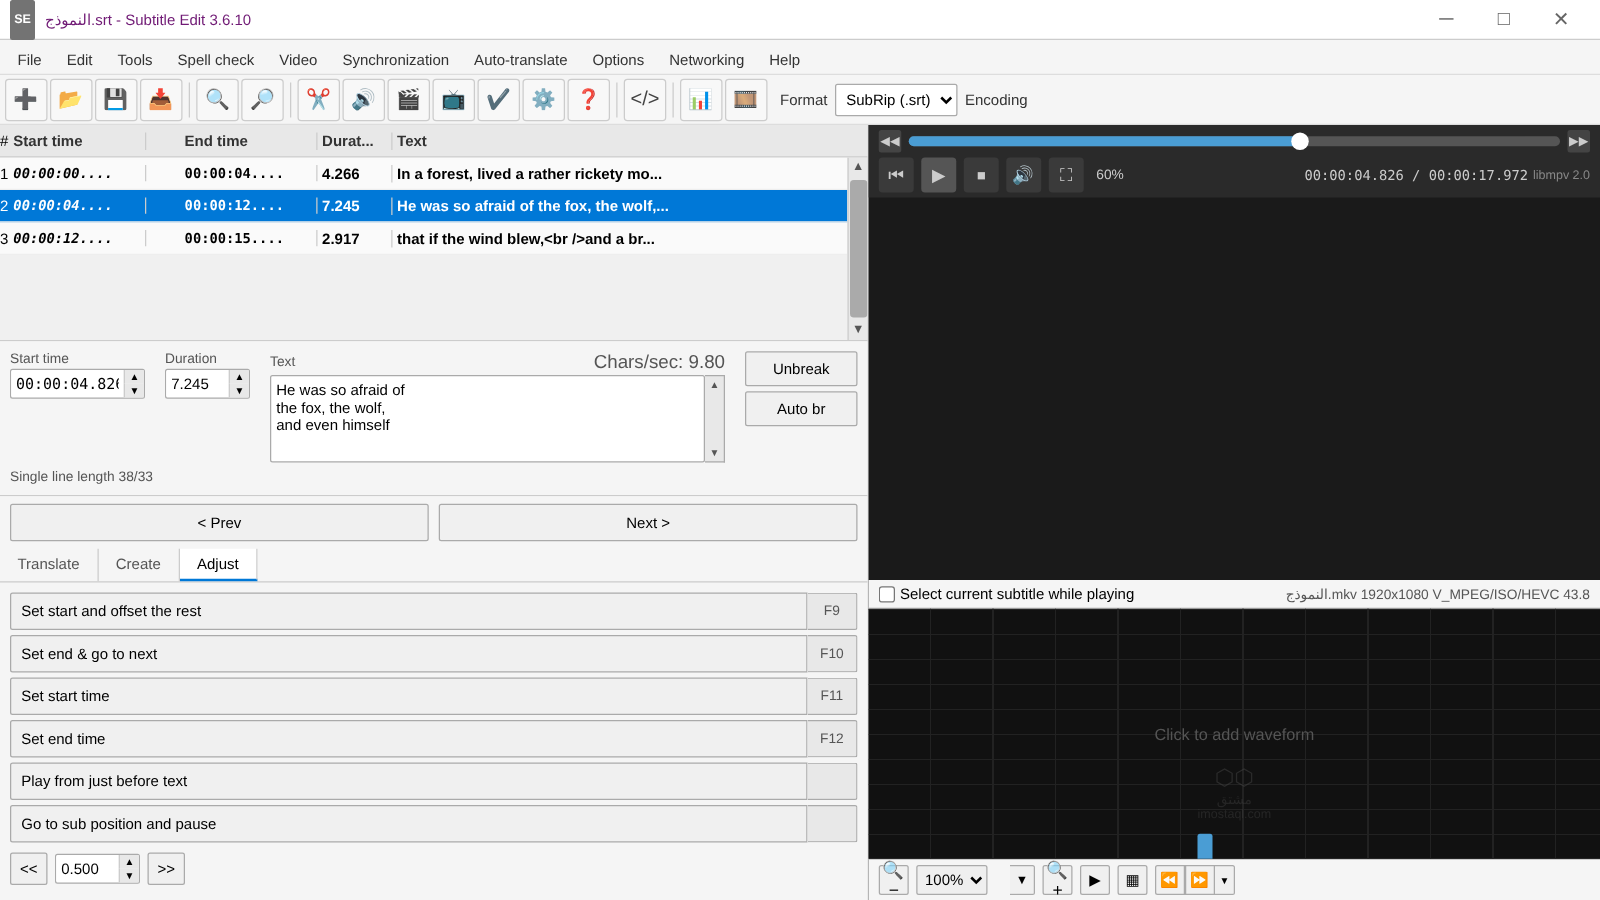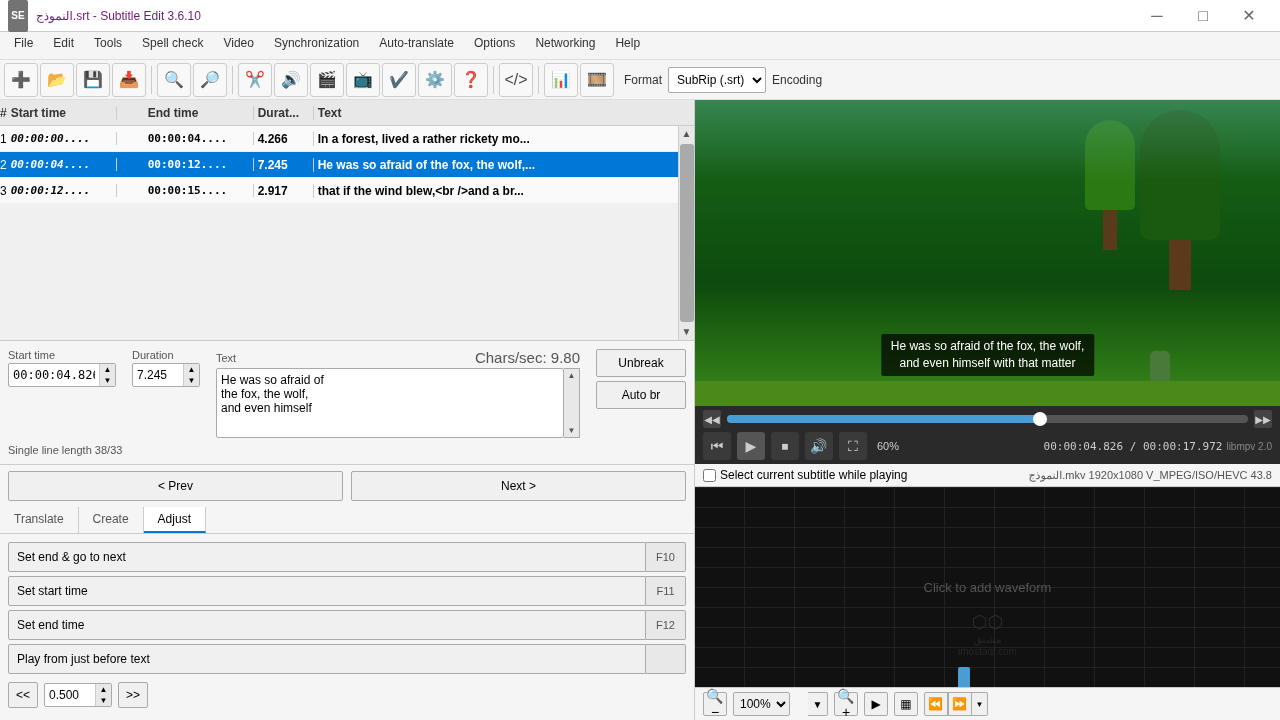--- a/index.html
+++ b/index.html
@@ -18,21 +18,21 @@
     .title-bar-icon { width: 20px; height: 32px; margin-right: 8px; background: #737373; border-radius: 2px; display: flex; align-items: center; justify-content: center; color: #fff; font-size: 10px; font-weight: bold; }
     .title-bar-text { flex: 1; font-size: 12px; color: #701a75; }
     .title-bar-buttons { display: flex; gap: 0; }
     .title-btn { width: 46px; height: 32px; border: none; background: transparent; font-size: 16px; cursor: pointer; display: flex; align-items: center; justify-content: center; color: #666; }
 
     
     .menu-bar {
       background: #f5f5f5;
       height: 28px;
       display: flex;
-      align-items: flex-start;
+      align-items: flex-end;
       padding: 0 4px;
       border-bottom: 1px solid #ddd;
     }
     .menu-item {
       padding: 4px 10px;
       font-size: 12px;
       cursor: pointer;
       border-radius: 2px;
       color: #333;
     }
@@ -468,76 +468,61 @@
     </div>
 
     <div class="tab-area">
       <div class="tabs">
         <div class="tab">Translate</div>
         <div class="tab">Create</div>
         <div class="tab active">Adjust</div>
       </div>
       <div class="adjust-content">
         <div class="adjust-btn-row">
+          <button class="adj-btn">Set start and offset the rest</button>
+          <div class="adj-key">F9</div>
+        </div>
+        <div class="adjust-btn-row">
           <button class="adj-btn">Set end &amp; go to next</button>
           <div class="adj-key">F10</div>
         </div>
         <div class="adjust-btn-row">
           <button class="adj-btn">Set start time</button>
           <div class="adj-key">F11</div>
         </div>
         <div class="adjust-btn-row">
           <button class="adj-btn">Set end time</button>
           <div class="adj-key">F12</div>
         </div>
         <div class="adjust-btn-row">
           <button class="adj-btn">Play from just before text</button>
+          <div class="adj-key"></div>
+        </div>
+        <div class="adjust-btn-row">
+          <button class="adj-btn">Go to sub position and pause</button>
           <div class="adj-key"></div>
         </div>
         <div class="seek-row">
           <button class="seek-btn">&lt;&lt;</button>
           <div class="seek-input-wrap">
             <input class="seek-input" value="0.500" style="">
             <div class="seek-spin">
               <button class="seek-spin-btn">▲</button>
               <button class="seek-spin-btn">▼</button>
             </div>
           </div>
           <button class="seek-btn">&gt;&gt;</button>
         </div>
       </div>
     </div>
   </div>
 
   <div class="right-panel">
 
     <div class="video-area">
-      <div class="video-frame">
-        <div class="video-bg">
-
-          <div style="position:absolute;right:50px;top:0;width:100px;height:190px;">
-            <div style="position:absolute;bottom:0;left:50%;transform:translateX(-50%);width:22px;height:90px;background:#5a3a1a;border-radius:4px 4px 0 0;"></div>
-            <div style="position:absolute;top:10px;left:50%;transform:translateX(-50%);width:80px;height:130px;background:#1a5a10;border-radius:40px 40px 10px 10px;"></div>
-          </div>
-          <div style="position:absolute;right:140px;top:20px;width:60px;height:130px;">
-            <div style="position:absolute;bottom:0;left:50%;transform:translateX(-50%);width:14px;height:60px;background:#5a3a1a;"></div>
-            <div style="position:absolute;top:0;left:50%;transform:translateX(-50%);width:50px;height:90px;background:#2a7a14;border-radius:25px 25px 5px 5px;"></div>
-          </div>
-
-          <div style="position:absolute;bottom:0;left:0;right:0;height:25px;background:#4a8a1a;"></div>
-
-          <div style="position:absolute;right:110px;bottom:25px;width:20px;height:30px;background:#4a7a3a;border-radius:5px 5px 0 0;"></div>
-
-          <div style="position:absolute;top:0;left:0;right:0;height:80px;background:linear-gradient(180deg,#87CEEB44,transparent);"></div>
-        </div>
-        <div class="subtitle-overlay">
-          <span>He was so afraid of the fox, the wolf,</span><br>
-          <span>and even himself with that matter</span>
-        </div>
-      </div>
       <div class="video-controls">
         <div class="progress-bar-wrap">
           <div class="progress-arrows">
             <button class="prog-arr">◀◀</button>
           </div>
           <div class="progress-track">
             <div class="progress-fill"></div>
             <div class="progress-thumb"></div>
           </div>
           <div class="right-arrows">

